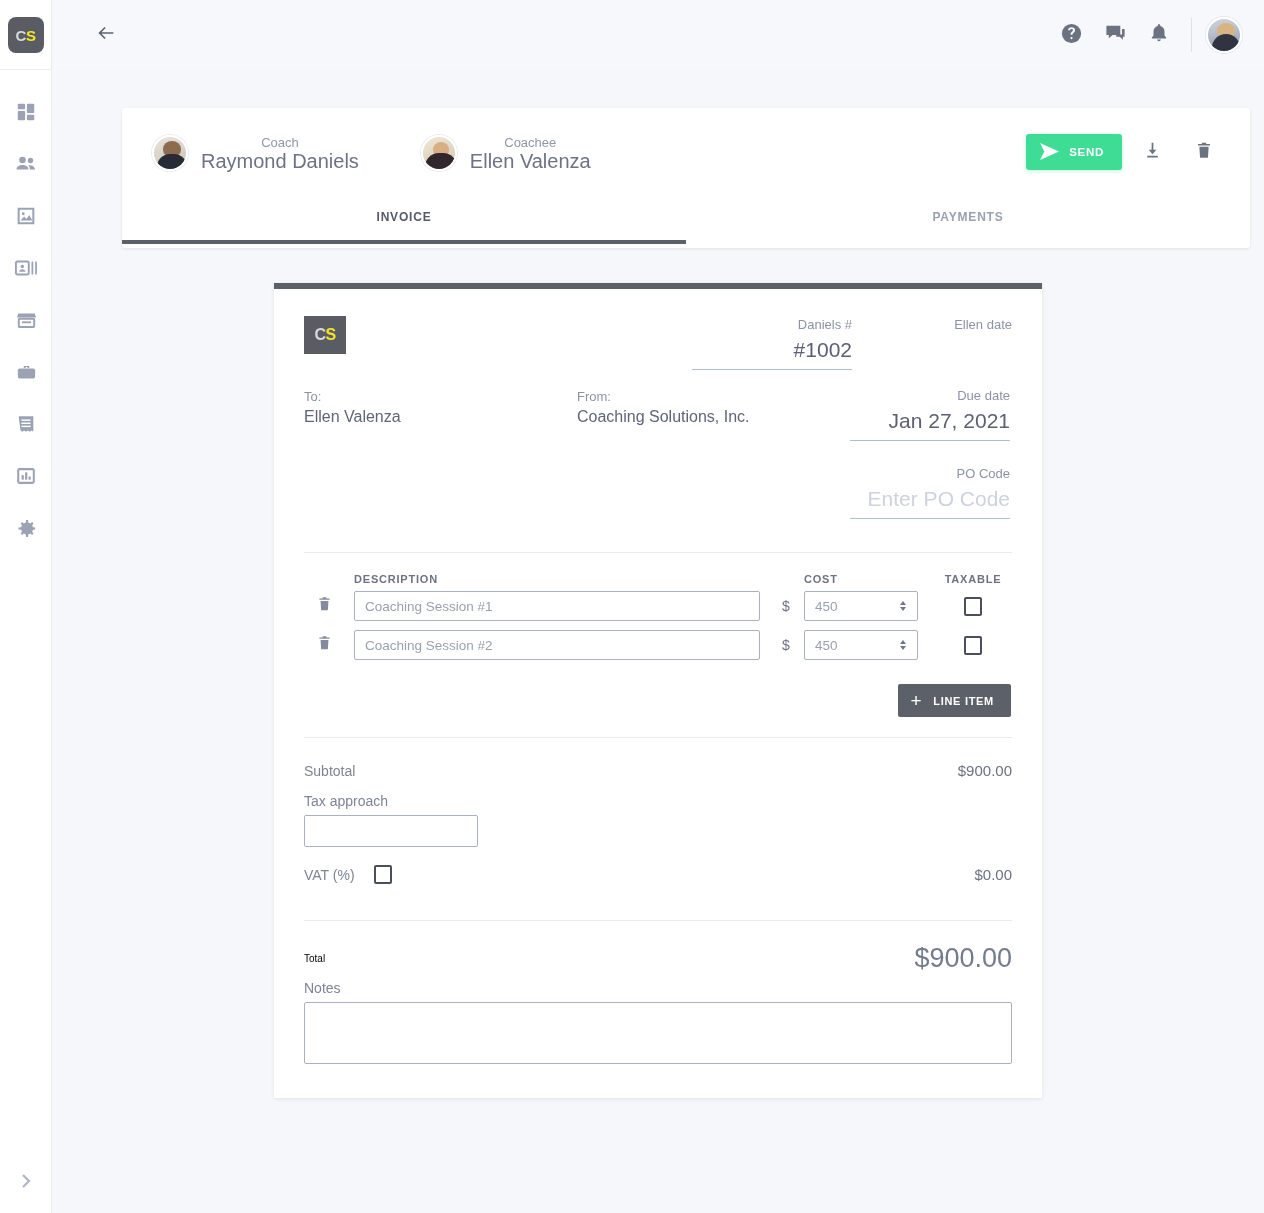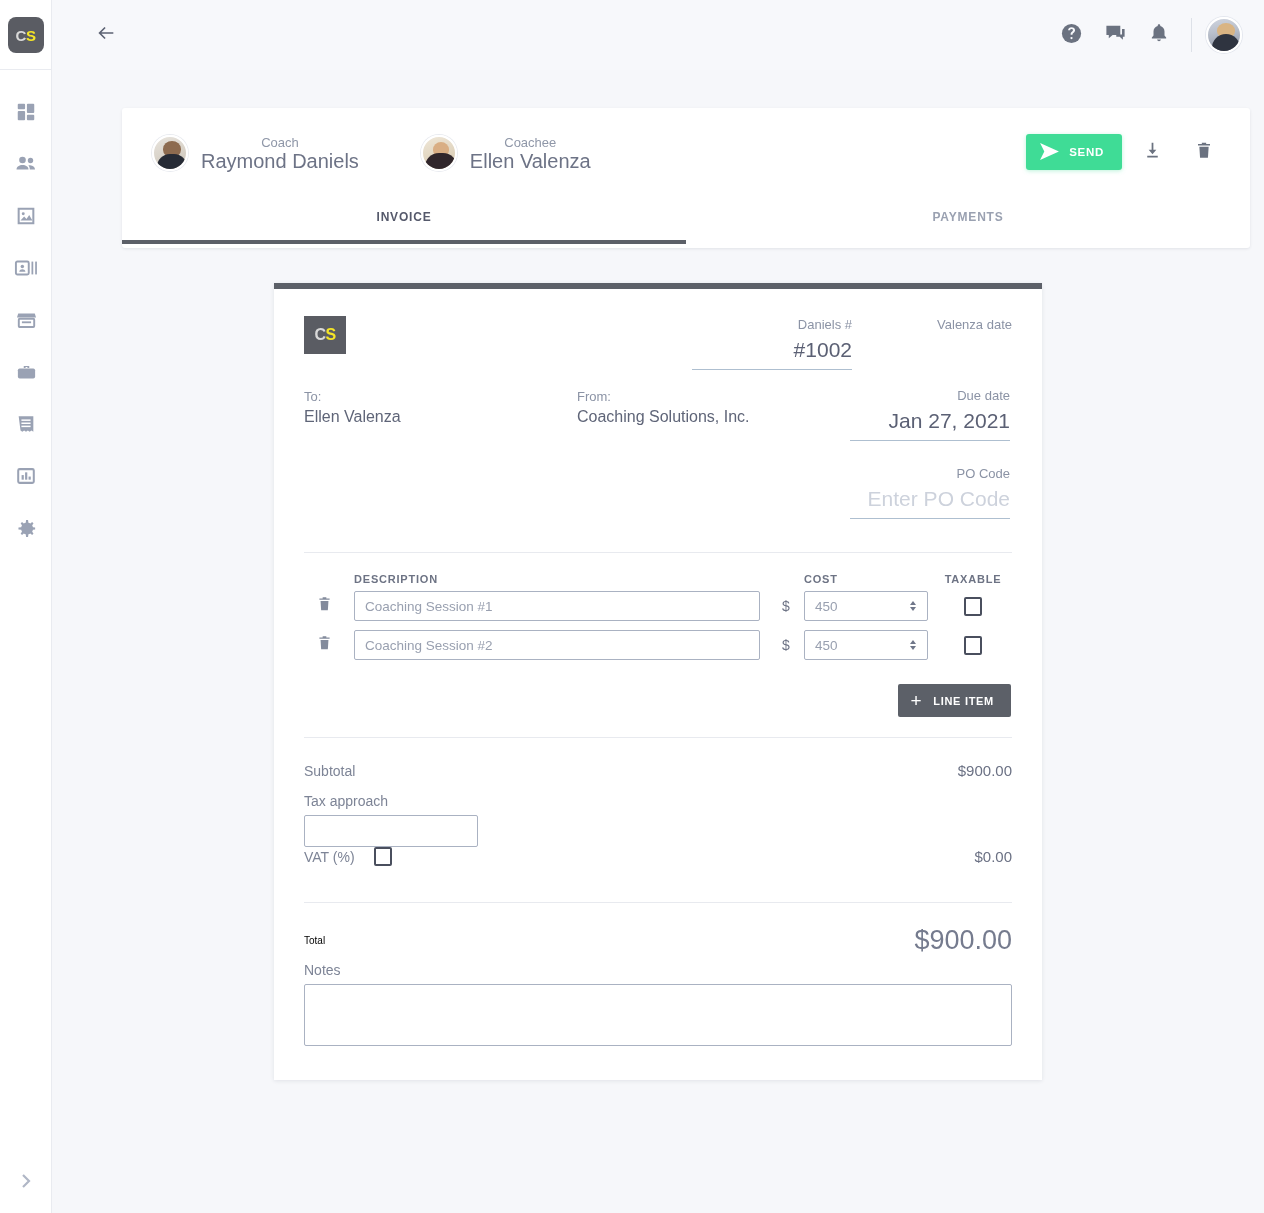--- a/index.html
+++ b/index.html
@@ -164,21 +164,21 @@
   .trash-btn { width: 50px; display: flex; align-items: center; cursor: pointer; padding-left: 12px; }
   .trash-btn svg { fill: #838b9c; }
   .inp {
     width: 100%; height: 30px; border: 1px solid #aab2c2; border-radius: 2px;
     padding: 0 10px; font-size: 13.5px; color: #50566a; background: #fff;
     font-family: "Liberation Sans", sans-serif; outline: none;
   }
   .inp::placeholder { color: #99a0b0; }
   .cost-wrap { display: flex; align-items: center; width: 152px; }
   .dollar { font-size: 14px; color: #6e7486; width: 22px; }
-  .num-wrap { position: relative; width: 124px; }
+  .num-wrap { position: relative; width: 114px; }
   .spin {
     position: absolute; right: 9px; top: 50%; transform: translateY(-50%);
     width: 12px; height: 16px; display: flex; flex-direction: column;
     align-items: center; justify-content: center; cursor: pointer;
   }
   .spin .up, .spin .dn {
     width: 0; height: 0; border-left: 3.5px solid transparent; border-right: 3.5px solid transparent;
   }
   .spin .up { border-bottom: 4px solid #6f7689; margin-bottom: 2px; }
   .spin .dn { border-top: 4px solid #6f7689; }
@@ -201,21 +201,21 @@
   .t-row { display: flex; align-items: center; justify-content: space-between; }
   .t-label { font-size: 14px; color: #7d8496; }
   .t-val { font-size: 15px; color: #6b7184; }
   .tax-approach-label { font-size: 14px; color: #7d8496; margin-top: 14px; }
   .tax-select {
     width: 174px; height: 32px; border: 1px solid #aab2c2; border-radius: 2px;
     background: #fff; margin-top: 6px; outline: none;
     font-family: "Liberation Sans", sans-serif; font-size: 13.5px; color: #50566a;
     padding: 0 8px; -webkit-appearance: none; appearance: none;
   }
-  .vat-row { display: flex; align-items: center; justify-content: space-between; }
+  .vat-row { display: flex; align-items: center; justify-content: space-between; margin-top: 18px; }
   .vat-left { display: flex; align-items: center; }
   .vat-label { font-size: 14px; color: #7d8496; margin-right: 19px; }
   .hr2 { height: 1px; background: #e8eaef; margin-top: 36px; }
   .total-row { display: flex; align-items: center; justify-content: space-between; margin-top: 22px; }
   .total-label { font-size: 10px; color: #000000; }
   .total-val { font-size: 27px; color: #757b8e; }
   .notes-label { font-size: 14px; color: #7d8496; margin-top: 6px; }
   .notes-area {
     width: 100%; height: 62px; border: 1px solid #aab2c2; border-radius: 2px;
     margin-top: 6px; resize: none; outline: none; background: #fff;
@@ -445,21 +445,21 @@
             <div class="inv-logo">
               <span class="c">C</span>
                 <span class="s">S</span>
             </div>
           </div>
           <div class="fieldcol">
             <div class="flabel">Daniels #</div>
             <div class="fvalue underline">#1002</div>
           </div>
           <div class="fieldcol">
-            <div class="flabel">Valenza date</div>
+            <div class="flabel">Ellen date</div>
             <div class="fvalue"></div>
           </div>
         </div>
 
         <div class="addr-row">
           <div class="addr">
             <div class="addr-label">To:</div>
             <div class="addr-val">Ellen Valenza</div>
           </div>
           <div class="addr">

